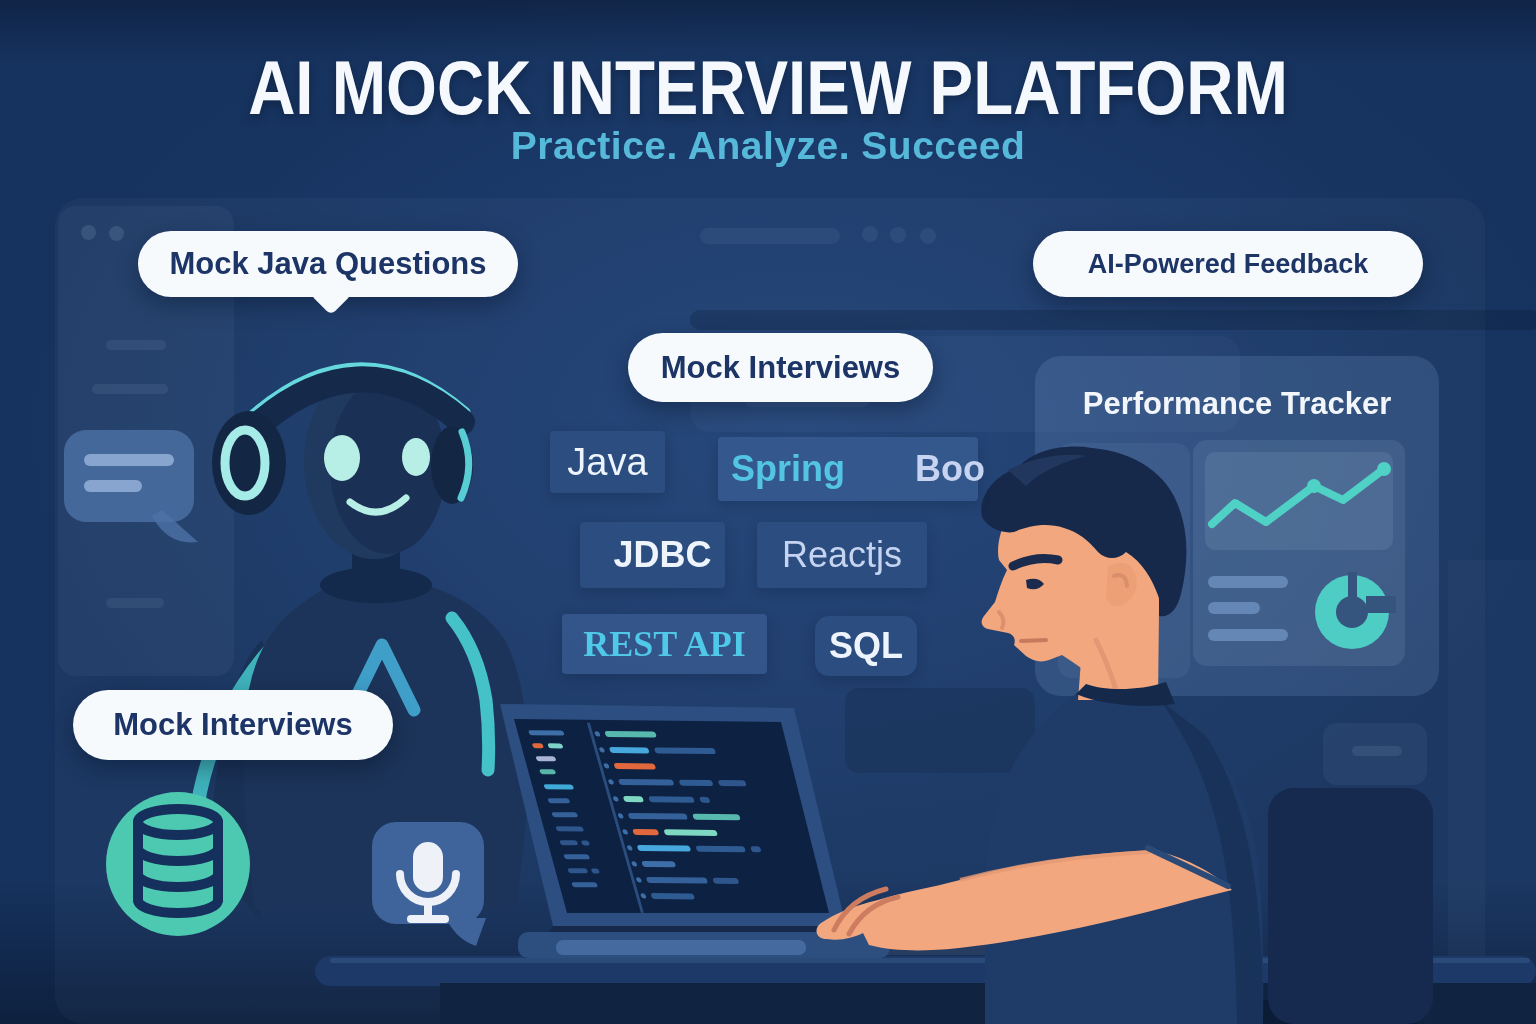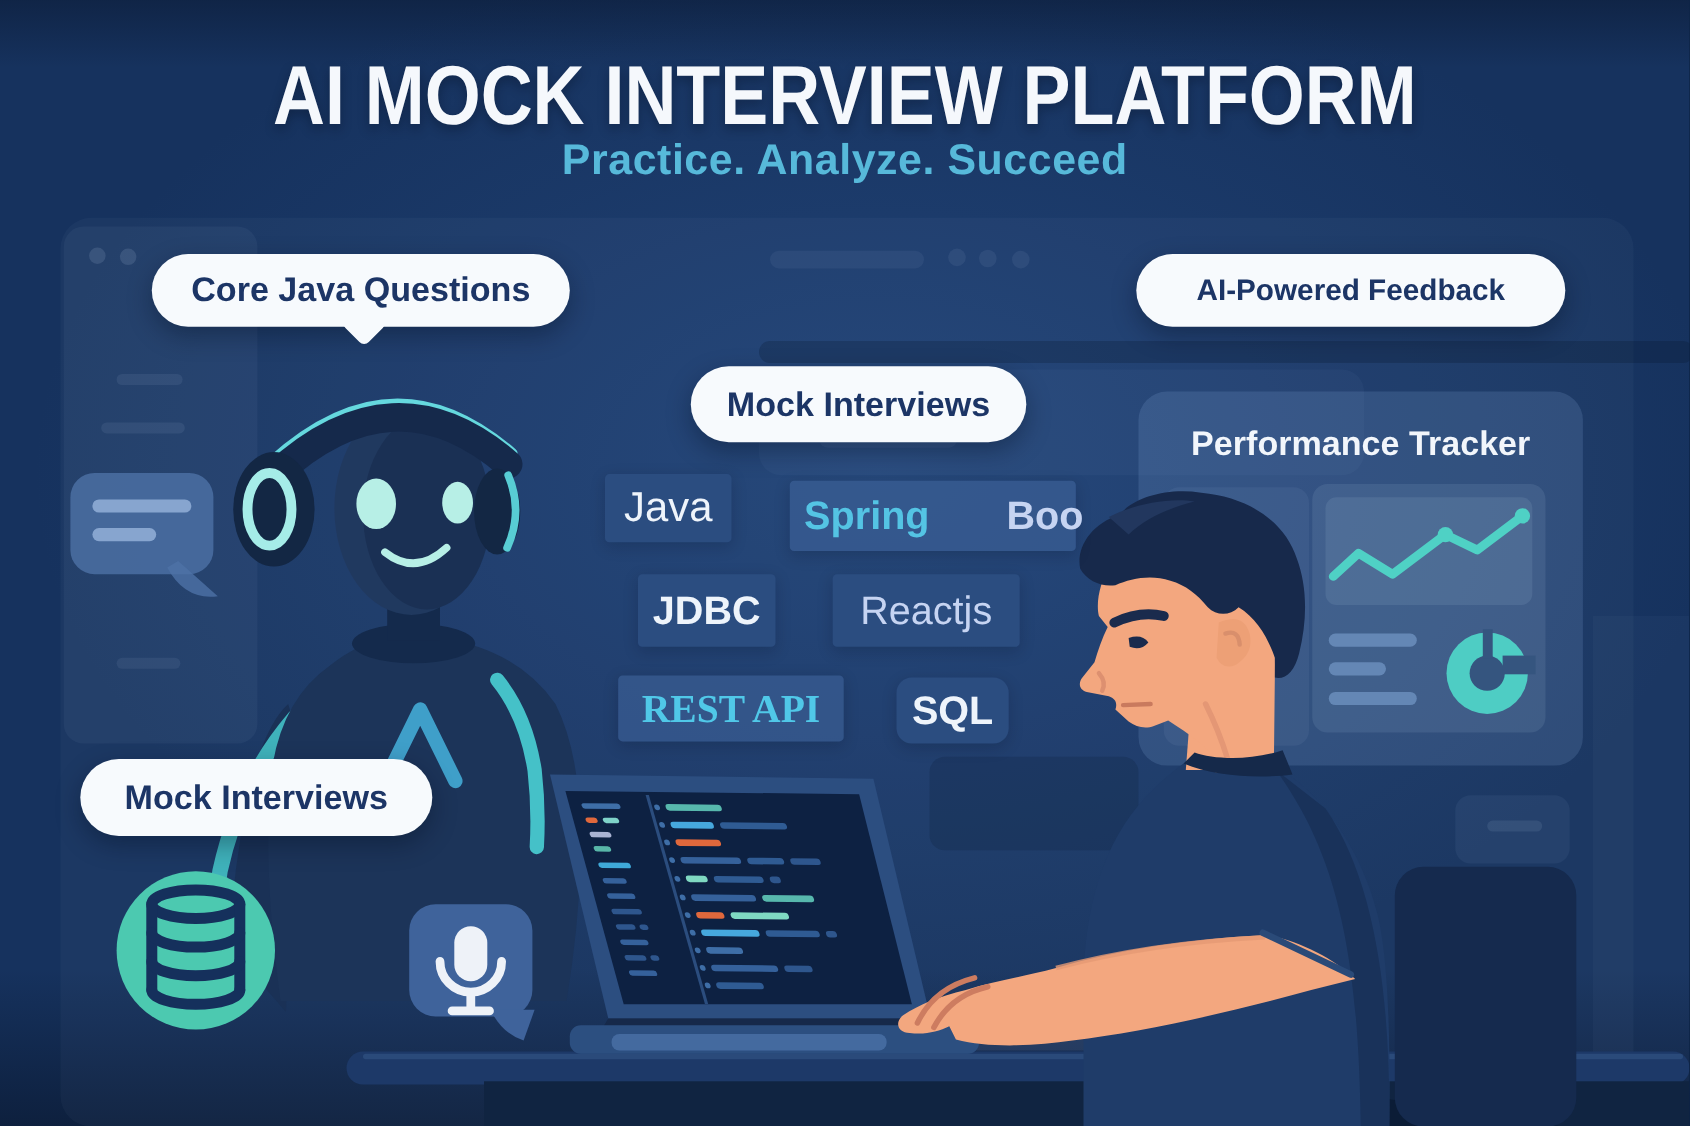--- a/index.html
+++ b/index.html
@@ -255,21 +255,21 @@
     <path d="M 80 100 L 118 100 L 108 128 Q 90 122 80 104 Z" fill="#3f639b"></path>
     <g>
       <rect x="45" y="24" width="30" height="50" rx="15" fill="#eef2f8"></rect>
       <path d="M 32 56 a 28 28 0 0 0 56 0" stroke="#eef2f8" stroke-width="8" fill="none" stroke-linecap="round"></path>
       <line x1="60" y1="88" x2="60" y2="98" stroke="#eef2f8" stroke-width="8" stroke-linecap="round"></line>
       <line x1="43" y1="101" x2="77" y2="101" stroke="#eef2f8" stroke-width="8" stroke-linecap="round"></line>
     </g>
   </svg>
 
   <div class="callout" style="left:138px;top:231px;width:380px;height:66px;font-size:31px;">
-    <span>Core Java Questions</span>
+    <span>Mock Java Questions</span>
     <div class="tail" style="left:178px;top:48px;"></div>
   </div>
 
   <div class="callout" style="left:628px;top:333px;width:305px;height:69px;font-size:31px;border-radius:35px;">
     <span>Mock Interviews</span>
   </div>
 
   <div class="callout" style="left:1033px;top:231px;width:390px;height:66px;font-size:27px;">
     <span>AI-Powered Feedback</span>
   </div>
@@ -278,21 +278,21 @@
     <span>Mock Interviews</span>
   </div>
 
   <div class="tag" style="left:550px;top:431px;width:115px;height:62px;font-size:38px;color:#eef4fb;font-weight:500;">
     <span>Java</span>
   </div>
   <div class="tag" style="left:718px;top:437px;width:240px;height:64px;font-size:36px;background:rgba(58,94,148,.75);gap:22px;padding-left:20px;">
     <span style="color:#54c4e4;">Spring</span>
     <span style="color:#c6d4f2;margin-left:48px;">Boo</span>
   </div>
-  <div class="tag" style="left:580px;top:522px;width:125px;height:66px;font-size:36px;color:#eef4fb;">
+  <div class="tag" style="left:580px;top:522px;width:125px;height:66px;font-size:36px;color:#eef4fb;padding-left:20px;">
     <span>JDBC</span>
   </div>
   <div class="tag" style="left:757px;top:522px;width:170px;height:66px;font-size:36px;color:#c6d4f2;font-weight:500;">
     <span>Reactjs</span>
   </div>
   <div class="tag" style="left:562px;top:614px;width:205px;height:60px;font-size:36px;color:#50c8e8;background:rgba(58,94,148,.7);font-family:Liberation Serif, serif;">
     <span>REST API</span>
   </div>
   <div class="tag" style="left:815px;top:616px;width:102px;height:60px;font-size:36px;color:#eef4fb;border-radius:14px;">
     <span>SQL</span>

